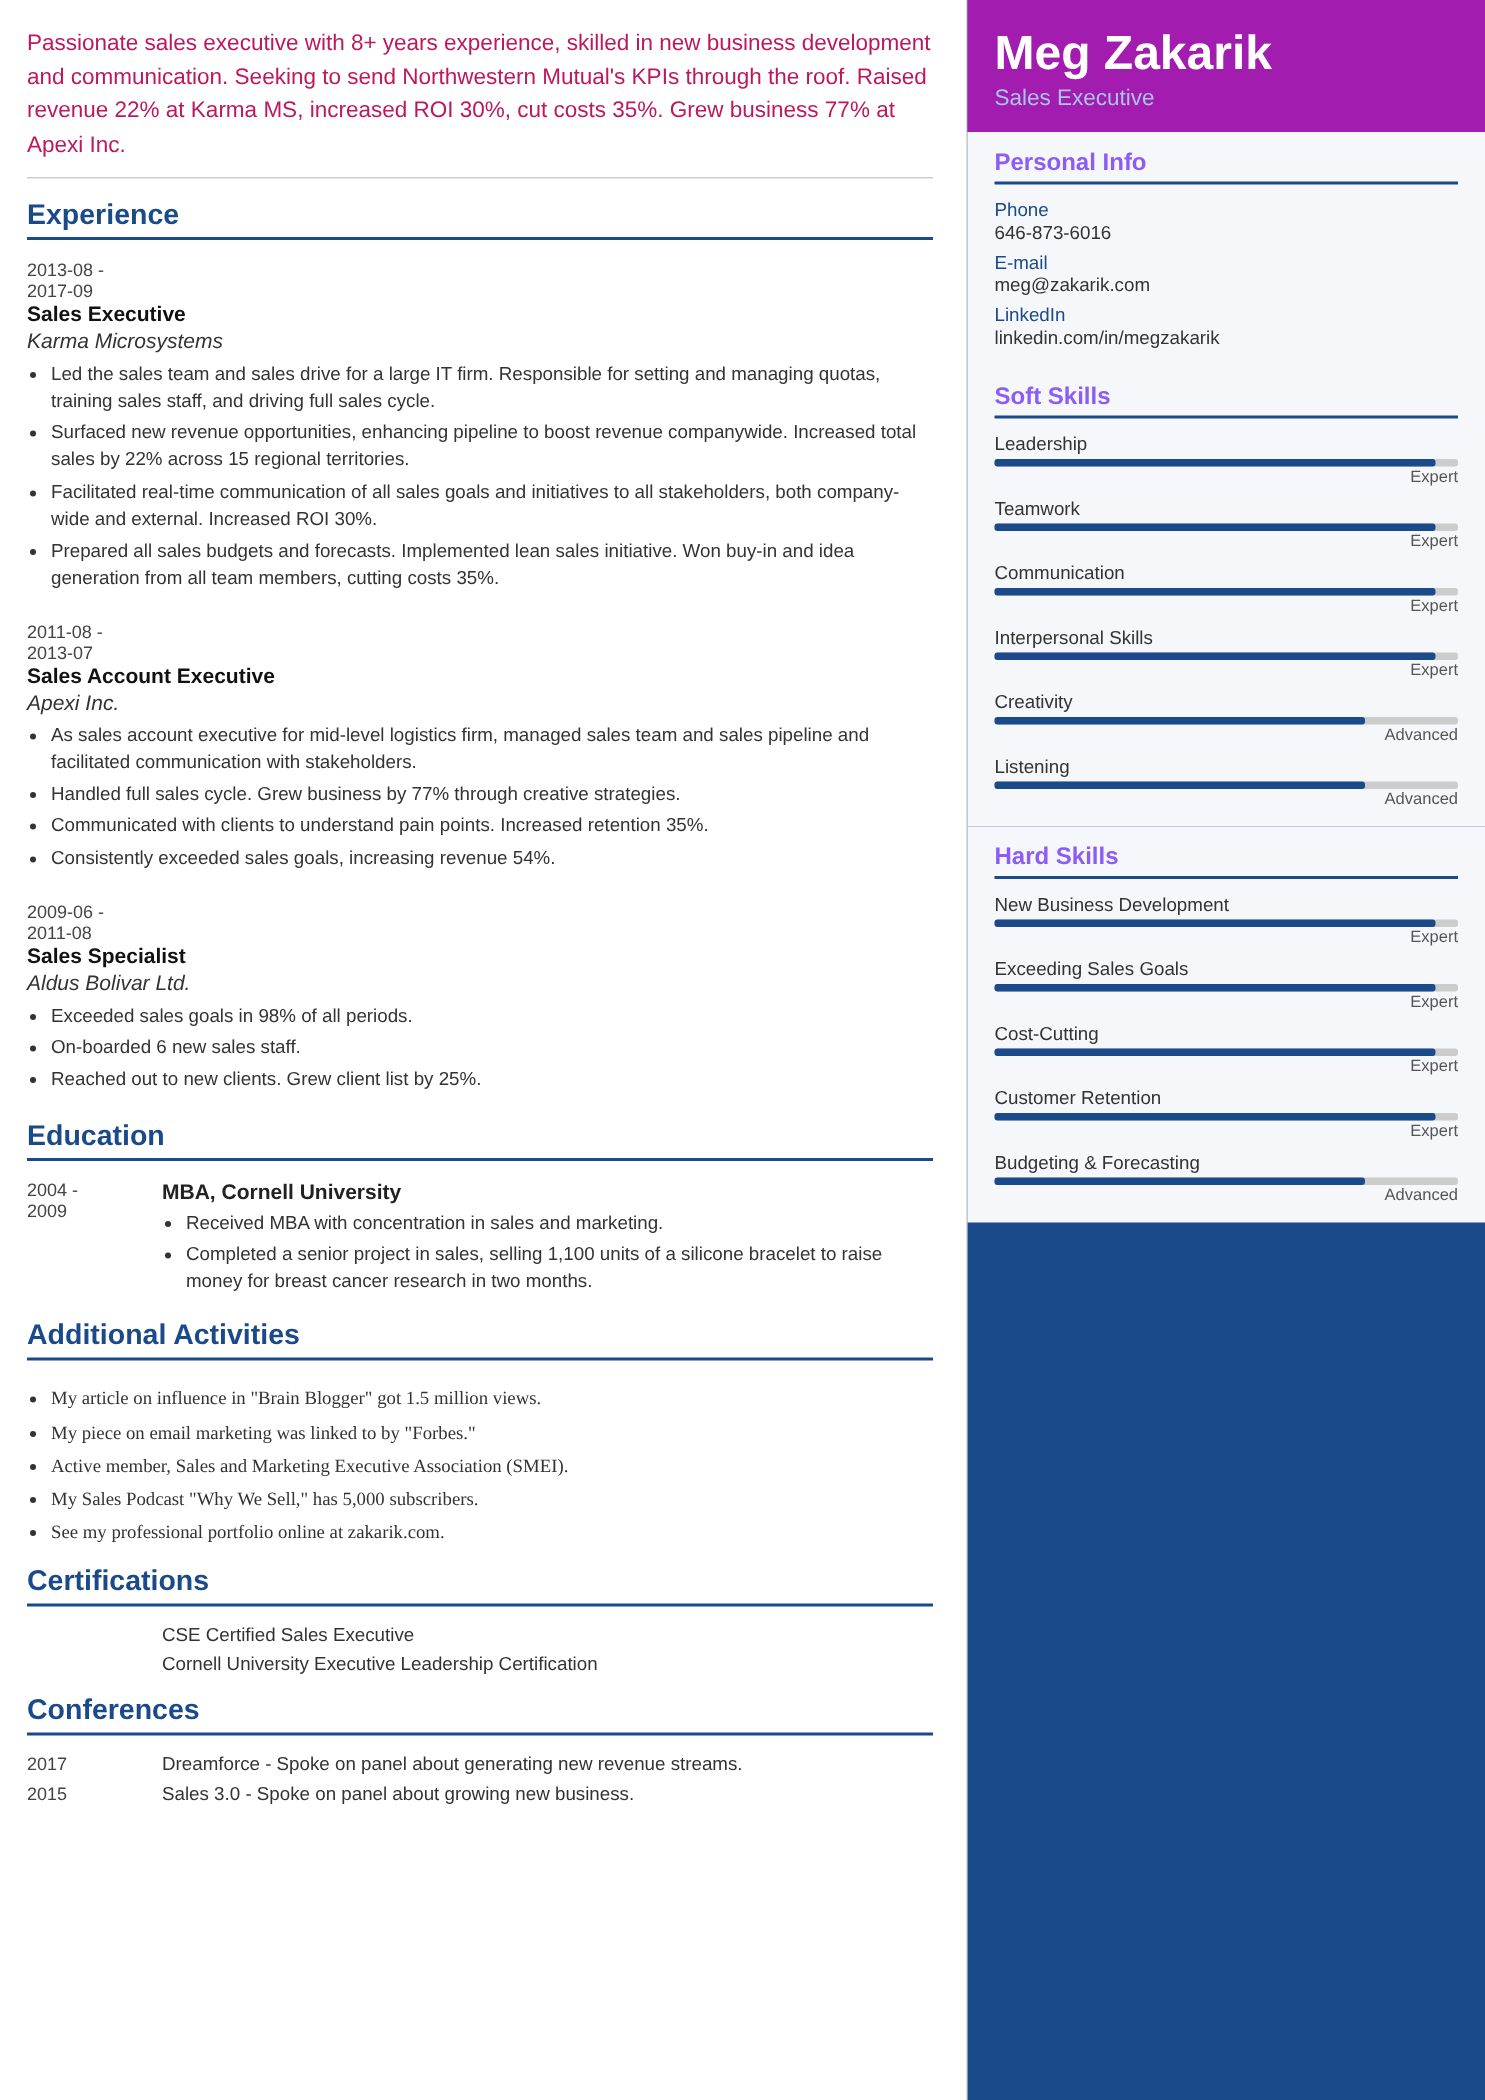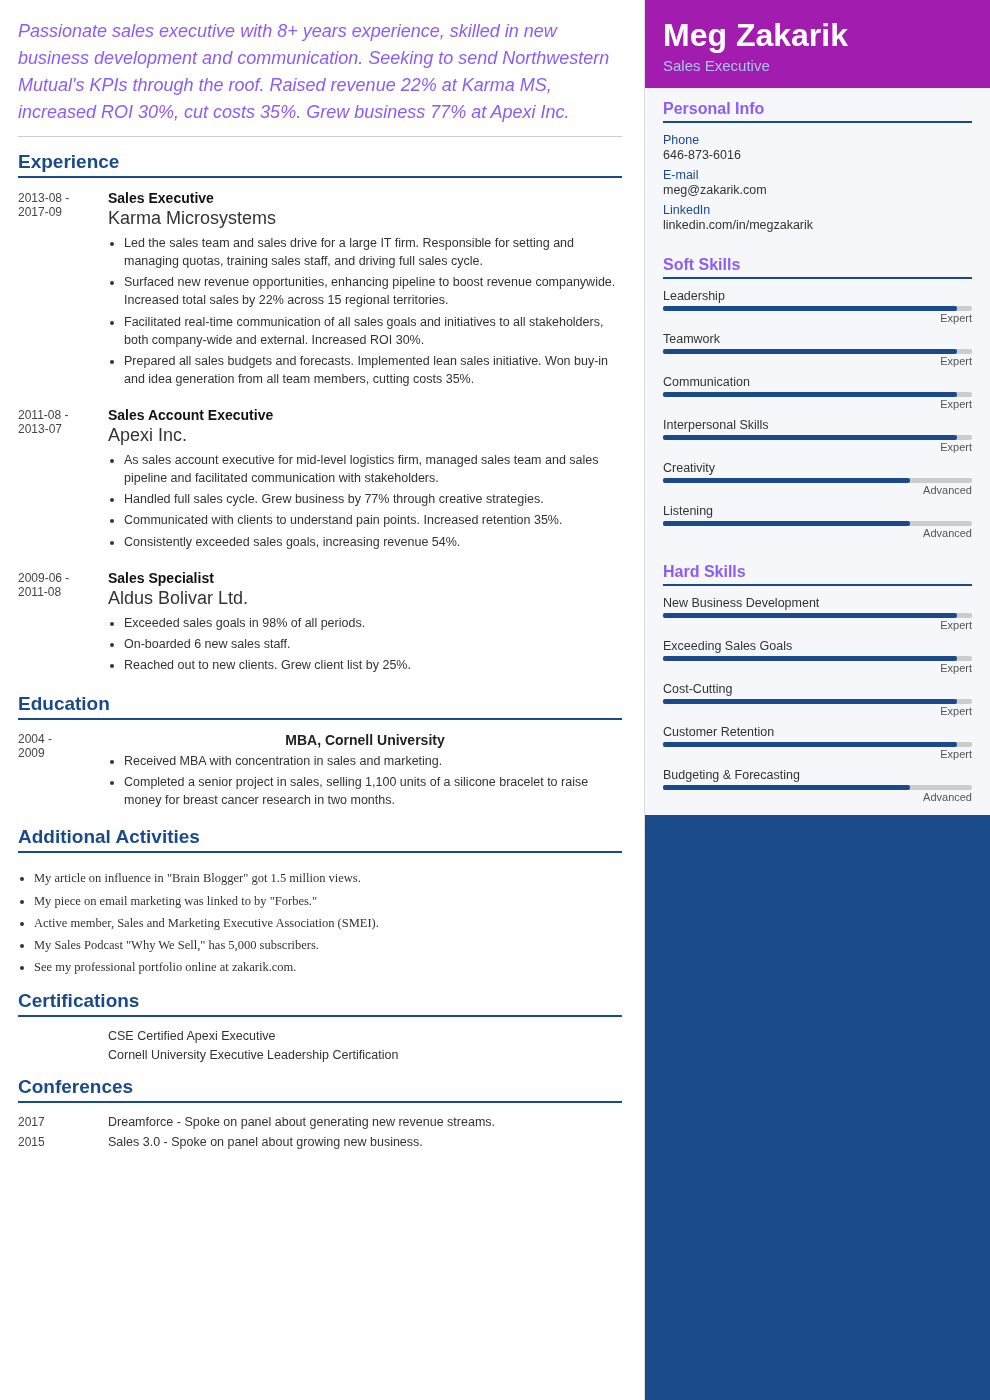--- a/index.html
+++ b/index.html
@@ -16,60 +16,61 @@
       width: 990px;
       min-height: 1400px;
     }
     
     .left-col {
       width: 645px;
       padding: 18px 22px 18px 18px;
       border-right: 1px solid #ddd;
     }
     .summary-text {
-      font-size: 18px;
-      color: #8b5cf6;
+      font-size: 15px;
+      color: #be185d;
       line-height: 1.5;
       margin-bottom: 14px;
       padding-bottom: 10px;
       border-bottom: 1px solid #ccc;
-      font-style: italic;
     }
     .section-title {
       font-size: 19px;
       font-weight: bold;
       color: #1a4a8a;
       border-bottom: 2px solid #1a4a8a;
       padding-bottom: 3px;
       margin-bottom: 12px;
       margin-top: 14px;
     }
     .exp-entry {
       display: flex;
       margin-bottom: 16px;
+      flex-direction: column;
     }
     .exp-dates {
       width: 90px;
       min-width: 90px;
       font-size: 12px;
       color: #444;
       padding-top: 1px;
     }
     .exp-content {
       flex: 1;
     }
     .exp-job-title {
       font-size: 14px;
       font-weight: bold;
       color: #111;
       margin-bottom: 2px;
     }
     .exp-company {
-      color: #333;
-      font-size: 18px;
+      font-style: italic;
+      color: #333;
+      font-size: 14px;
       margin-bottom: 5px;
     }
     .exp-bullets {
       padding-left: 16px;
     }
     .exp-bullets li {
       font-size: 12.5px;
       color: #333;
       margin-bottom: 3px;
       line-height: 1.45;
@@ -82,21 +83,20 @@
       width: 90px;
       min-width: 90px;
       font-size: 12px;
       color: #444;
     }
     .edu-content { flex: 1; }
     .edu-degree {
       font-size: 14px;
       font-weight: bold;
       margin-bottom: 4px;
-      text-align: center;
     }
     .additional-bullets {
       padding-left: 16px;
       margin-top: 16px;
       font-family: Liberation Serif, serif;
     }
     .additional-bullets li {
       font-size: 12.5px;
       color: #333;
       margin-bottom: 4px;
@@ -292,21 +292,21 @@
         <li>My piece on email marketing was linked to by "Forbes."</li>
         <li>Active member, Sales and Marketing Executive Association (SMEI).</li>
         <li>My Sales Podcast "Why We Sell," has 5,000 subscribers.</li>
         <li>See my professional portfolio online at zakarik.com.</li>
       </ul>
     </div>
 
     <div>
       <div class="section-title">Certifications</div>
       <ul class="cert-list">
-        <li>CSE Certified Apexi Executive</li>
+        <li>CSE Certified Sales Executive</li>
         <li>Cornell University Executive Leadership Certification</li>
       </ul>
     </div>
 
     <div>
       <div class="section-title">Conferences</div>
       <div class="conf-entry">
         <div class="conf-year">2017</div>
         <div class="conf-desc">Dreamforce - Spoke on panel about generating new revenue streams.</div>
       </div>

